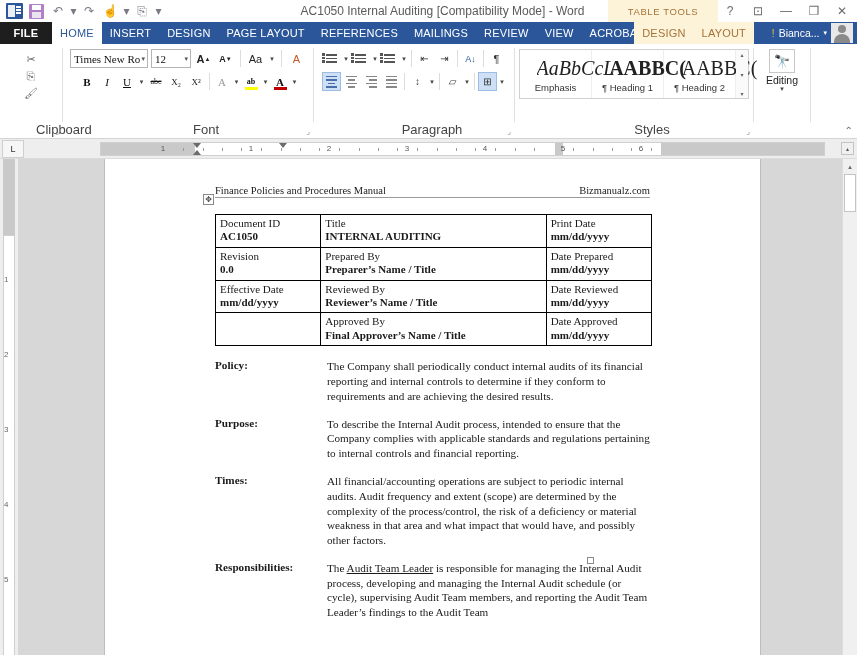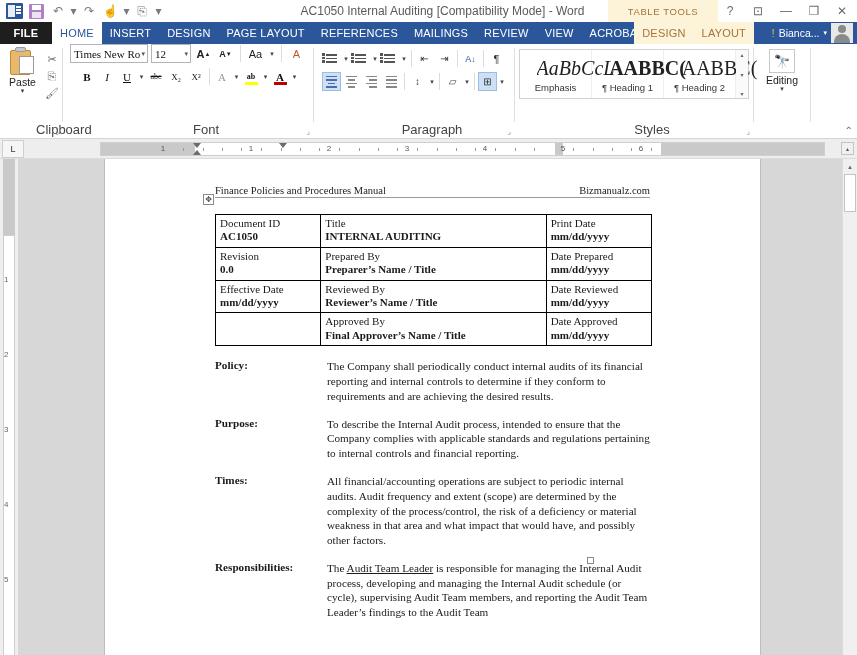--- a/index.html
+++ b/index.html
@@ -104,21 +104,21 @@
   .clip-icon { width: 26px; height: 28px; position: relative; }
   .clip-body { position:absolute; left:0; top:3px; width:21px;height:25px;background:#e8b96a;border:1px solid #b98c38; border-radius:2px;}
   .clip-clip { position:absolute; left:5px; top:0px; width:11px;height:5px;background:#c9c9c9;border:1px solid #9a9a9a;border-radius:2px;}
   .clip-page { position:absolute; left:9px; top:9px; width:15px;height:18px;background:#fff;border:1px solid #9a9a9a;}
   .paste-label { font-size: 10.5px; color: #222; margin-top: 1px; }
   .mini-caret { font-size: 7px; color:#444; line-height:6px; }
   .clip-small-col { display:flex; flex-direction:column; gap:1px; padding-top:4px; }
   .csmall { width: 17px; height:16px; display:flex;align-items:center;justify-content:center;font-size:11px;color:#6b6b6b;}
 
   
-  .g-font { width: 250px; }
+  .g-font { width: 250px; padding-top: 5px; }
   .fontrow1 { display:flex; align-items:center; gap:3px; }
   .fontbox {
     width: 78px; height:19px; border:1px solid #b4b4b4; background:#fff; font-size:11px;
     display:flex; align-items:center; padding-left:3px; color:#111; overflow:hidden; white-space:nowrap;
     font-family:"Liberation Serif", serif;
   }
   .fontbox .caret{ margin-left:auto; font-size:7px; color:#555; padding-right:2px;}
   .sizebox { width: 40px; }
   .ficon { width:19px;height:19px;display:flex;align-items:center;justify-content:center;font-size:11px;color:#222;}
   .ficon.sm{font-size:9px;}
@@ -262,29 +262,20 @@
       <span class="user-name">Bianca...</span>
       <span style="color:#fff;font-size:7px">▾</span>
       <span class="avatar"></span>
     </div>
   </div>
 
   <div class="ribbon">
 
     <div class="grp g-clipboard">
       <div style="display:flex;">
-        <div class="paste-big">
-          <div class="clip-icon">
-            <span class="clip-body"></span>
-              <span class="clip-clip"></span>
-              <span class="clip-page"></span>
-          </div>
-          <div class="paste-label">Paste</div>
-          <div class="mini-caret">▾</div>
-        </div>
         <div class="clip-small-col">
           <div class="csmall">✂</div>
           <div class="csmall">⎘</div>
           <div class="csmall">🖌</div>
         </div>
       </div>
       <div class="grp-label">Clipboard</div>
       <div class="dlg-launch">⌟</div>
     </div>
     <div class="grp-sep"></div>

